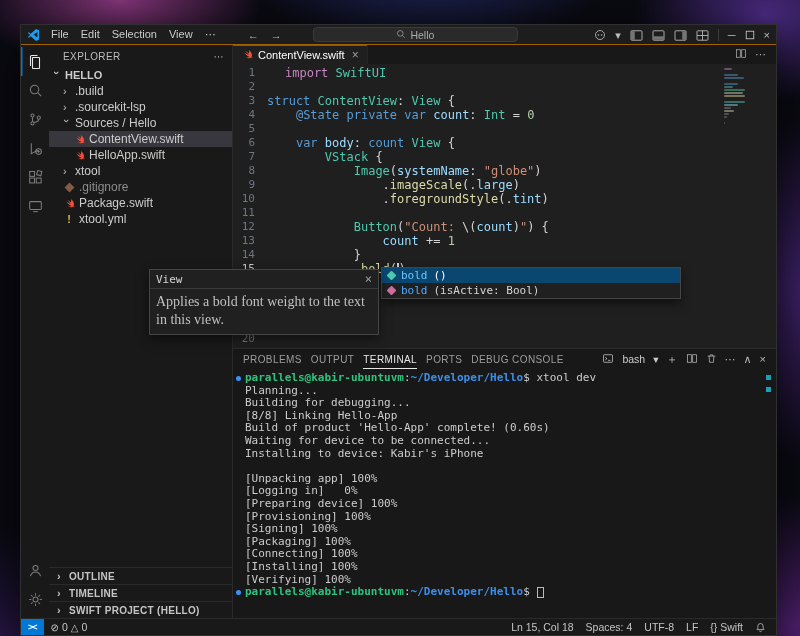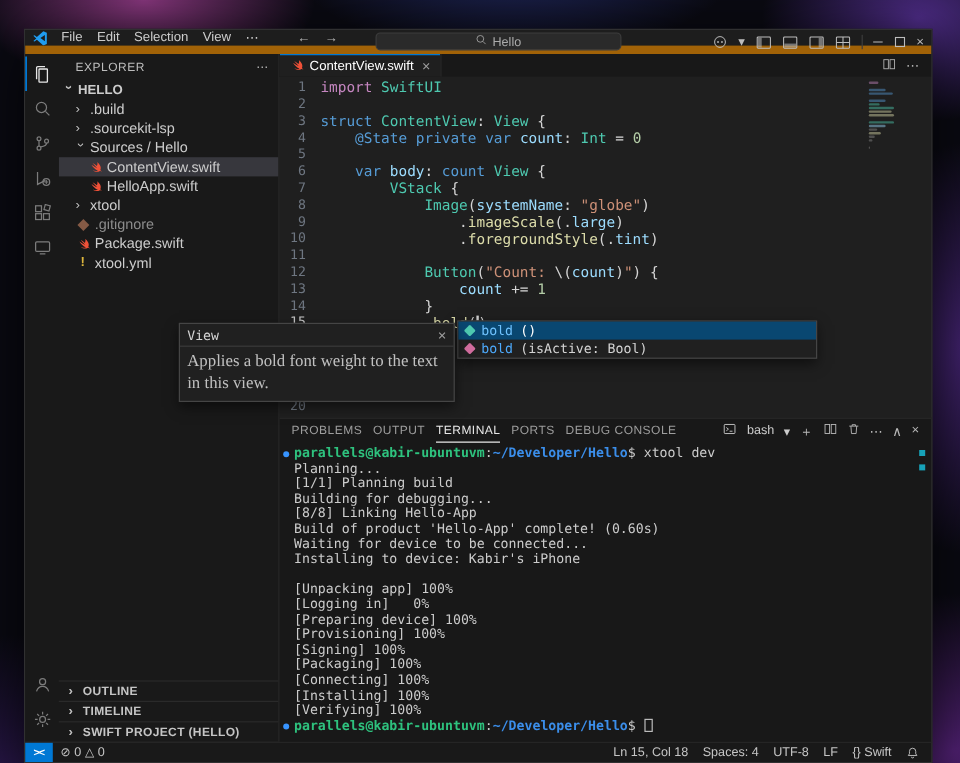--- a/index.html
+++ b/index.html
@@ -15,21 +15,21 @@
       radial-gradient(ellipse 300px 180px at 0px 640px,   rgba(95,45,170,.35),  transparent 62%),
       #0a0a12;
   }
   .window{
     position:absolute; left:20px; top:24px; width:757px; height:612px;
     background:#1f1f1f; box-shadow:0 12px 48px rgba(0,0,0,.75);
     display:flex; flex-direction:column; color:#cccccc; font-size:11px;
     border:1px solid #303031;
   }
   
-  .titlebar{height:20px; flex:0 0 20px; background:#1d1d1d; display:flex; align-items:center; padding:0 6px; position:relative; border-bottom:7px solid #a16207;}
+  .titlebar{height:20px; flex:0 0 20px; background:#1d1d1d; display:flex; align-items:center; padding:0 6px; position:relative; border-bottom:1px solid #a16207;}
   .logo{width:14px;height:14px;margin-right:4px;display:flex;align-items:center;}
   .menu-item{padding:0 6px; color:#cccccc; font-size:11px; cursor:default;}
   .nav-arrows{margin-left:26px; display:flex; gap:12px; color:#b6b6b6; font-size:11px;}
   .searchbox{
     position:absolute; left:50%; top:2px; transform:translateX(-42%);
     width:205px; height:15px; background:#2a2a2a; border:1px solid #3c3c3c; border-radius:4px;
     display:flex; align-items:center; justify-content:center; gap:5px; color:#ababab; font-size:10.5px;
   }
   .tb-right{position:absolute; right:6px; top:0; height:20px; display:flex; align-items:center; gap:9px; color:#bdbdbd;}
   .tb-right svg{display:block;}
@@ -59,21 +59,21 @@
   .editorgroup{flex:1; display:flex; flex-direction:column; min-width:0;}
   .tabbar{height:19px; flex:0 0 19px; background:#181818; display:flex; align-items:stretch;}
   .tab{display:flex; align-items:center; gap:5px; padding:0 8px; background:#1f1f1f; border-right:1px solid #252525; font-size:11px; color:#ffffff; box-shadow:inset 0 1px 0 #0078d4;}
   .tab-close{color:#9d9d9d; font-size:12px; margin-left:2px;}
   .tab-actions{margin-left:auto; display:flex; align-items:center; gap:8px; padding:0 10px; color:#b0b0b0;}
   .editor{height:284px; flex:0 0 284px; background:#1f1f1f; position:relative; overflow:hidden; padding-top:2px;}
   .code-line{display:flex; height:14px; line-height:14px; font-family:"DejaVu Sans Mono", monospace; font-size:12px;}
   .ln{width:34px; flex:0 0 34px; text-align:right; padding-right:12px; color:#6e7681; font-size:11px;}
   .code-line.current .ln{color:#c6c6c6;}
   .ct{white-space:pre;}
-  .s-kw{color:#569CD6;} .s-kw2{color:#C586C0;} .s-type{color:#4EC9B0;} .s-var{color:#9CDCFE;}
+  .s-kw{color:#569CD6;} .s-kw2{color:#C586C0;margin-left:18px;} .s-type{color:#4EC9B0;} .s-var{color:#9CDCFE;}
   .s-fn{color:#DCDCAA;} .s-str{color:#CE9178;} .s-num{color:#B5CEA8;} .s-pl{color:#D4D4D4;}
   .caret{display:inline-block;width:1.5px;height:13px;background:#d4d4d4;vertical-align:text-bottom;}
   .minimap{position:absolute; right:8px; top:4px; width:44px;}
   .mm-bar{height:2px; margin-bottom:1px; opacity:.45; border-radius:1px;}
   
   .panel{flex:1; background:#181818; border-top:1px solid #2a2a2a; display:flex; flex-direction:column; min-height:0; position:relative;}
   .panel-header{height:20px; flex:0 0 20px; display:flex; align-items:center; padding:0 10px;}
   .ptabs{display:flex; gap:9px;}
   .ptab{font-size:10px; letter-spacing:.4px; color:#9d9d9d; height:20px; display:flex; align-items:center;}
   .ptab.active{color:#e7e7e7; box-shadow:inset 0 -1px 0 #e7e7e7;}
@@ -484,21 +484,20 @@
                     <path d="M2.5 4.5h11M6 4.5V2.8h4v1.7M4.5 4.5l.7 9h5.6l.7-9" stroke="currentColor" fill="none" stroke-width="1.1"></path>
                   </svg></span>
               <span>⋯</span>
               <span>∧</span>
               <span>×</span>
             </div>
           </div>
           <div class="terminal" id="terminal">
               <div class="t-line deco"><span class="t-user">parallels@kabir-ubuntuvm</span><span class="t-pl">:</span><span class="t-path">~/Developer/Hello</span><span class="t-pl">$ xtool dev</span></div>
               <div class="t-line"><span class="t-pl">Planning...</span></div>
-              <div class="t-line"><span class="t-pl">[1/1] Planning build</span></div>
               <div class="t-line"><span class="t-pl">Building for debugging...</span></div>
               <div class="t-line"><span class="t-pl">[8/8] Linking Hello-App</span></div>
               <div class="t-line"><span class="t-pl">Build of product 'Hello-App' complete! (0.60s)</span></div>
               <div class="t-line"><span class="t-pl">Waiting for device to be connected...</span></div>
               <div class="t-line"><span class="t-pl">Installing to device: Kabir's iPhone</span></div>
               <div class="t-line"></div>
               <div class="t-line"><span class="t-pl">[Unpacking app] 100%</span></div>
               <div class="t-line"><span class="t-pl">[Logging in]   0%</span></div>
               <div class="t-line"><span class="t-pl">[Preparing device] 100%</span></div>
               <div class="t-line"><span class="t-pl">[Provisioning] 100%</span></div>

